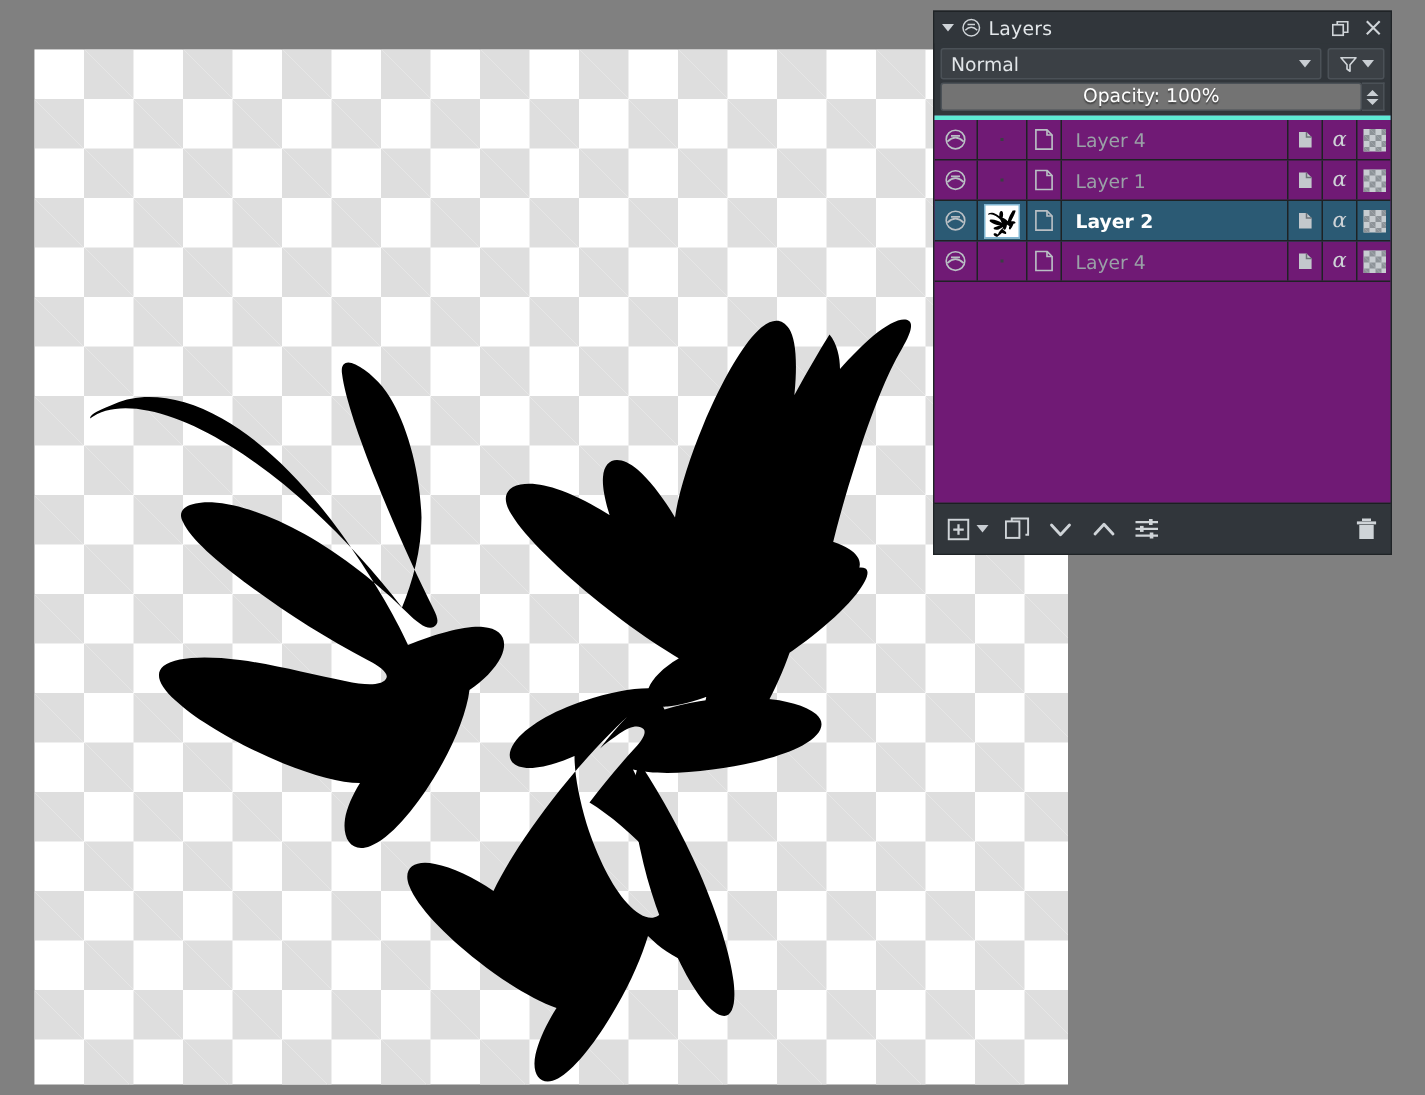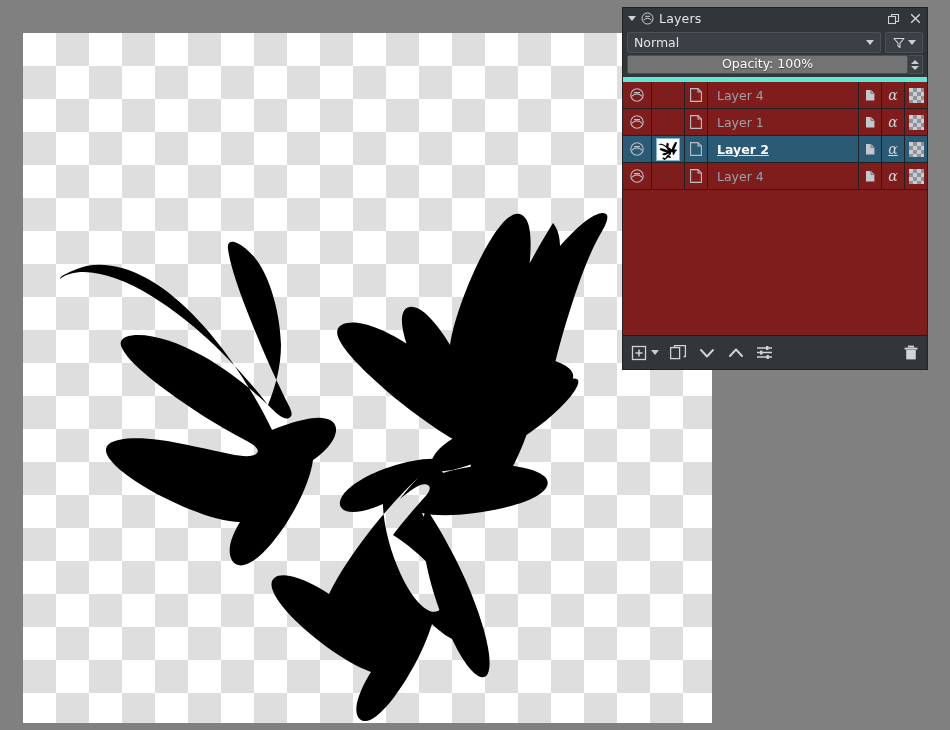--- a/index.html
+++ b/index.html
@@ -121,32 +121,32 @@
     border-bottom:4px solid #c9ced3;
   }
   .spin-dn {
     width:0;height:0;border-left:4px solid transparent;border-right:4px solid transparent;
     border-top:4px solid #c9ced3;
   }
 
   
   #layer-list {
     flex: 1;
-    background: #7f1d1d;
-    border-top: 5px solid #5eead4;
+    background: #701a75;
+    border-top: 3px solid #5eead4;
     overflow: hidden;
     position: relative;
   }
   .layer-row {
     display: flex; align-items: center;
     height: 27px;
     border-bottom: 1px solid #1e2224;
     box-sizing: border-box;
   }
-  .layer-row.selected { background: #2b5a74; text-decoration: underline; }
+  .layer-row.selected { background: #2b5a74; }
   .cell-eye {
     width: 28px; height: 26px;
     display: flex; align-items: center; justify-content: center;
     border-right: 1px solid #1e2224;
     flex: 0 0 auto;
   }
   .cell-thumb {
     width: 32px; height: 26px;
     display: flex; align-items: center; justify-content: center;
     border-right: 1px solid #1e2224;

